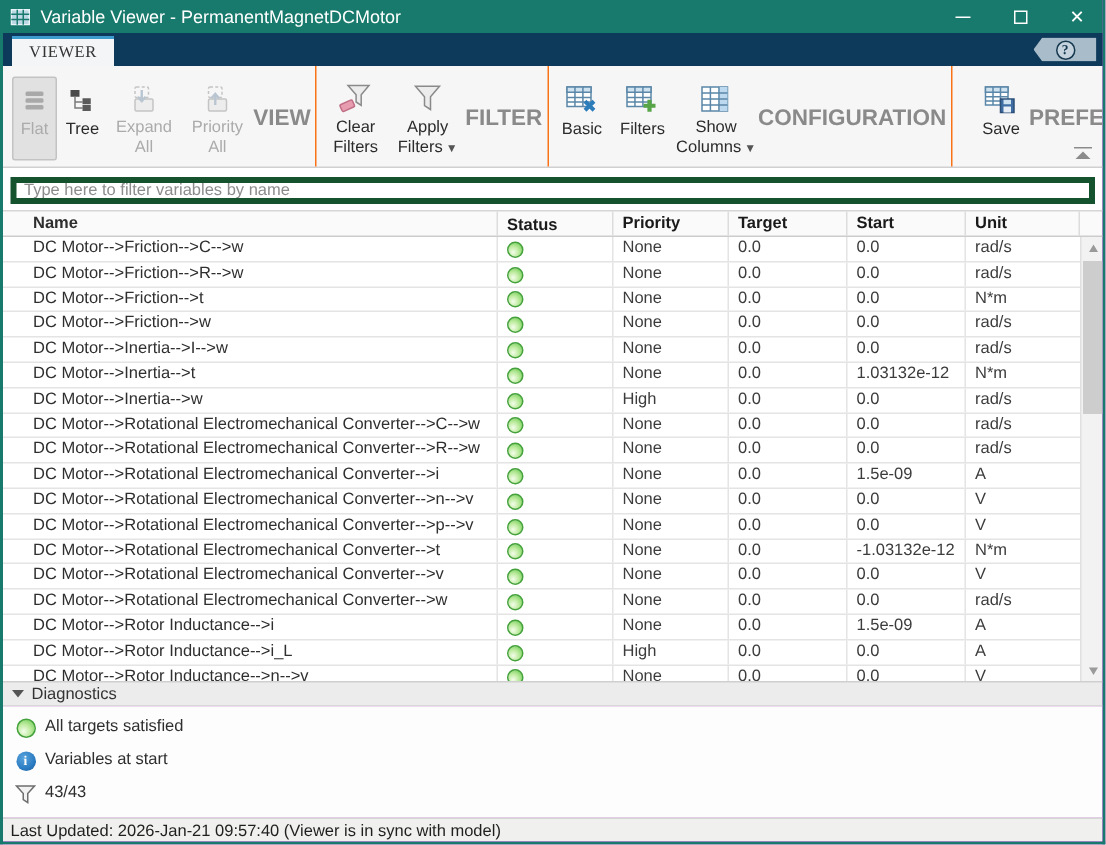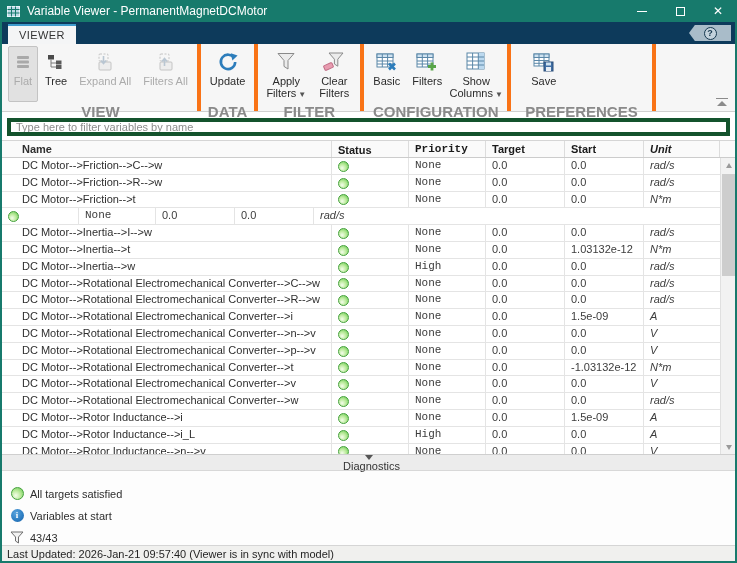--- a/index.html
+++ b/index.html
@@ -22,21 +22,21 @@
   .titlebar .title { font-size: 12px; color: #ffffff; }
   .win-controls { margin-left: auto; display: flex; height: 100%; }
   .win-btn { width: 38px; height: 100%; display: flex; align-items: center; justify-content: center; color: #fff; font-size: 11px; cursor: default; }
   .min-glyph { display:block; width: 10px; height: 1px; background: #fff; }
   .max-glyph { display:block; width: 9px; height: 9px; border: 1px solid #fff; }
   .close-glyph { font-size: 12px; line-height: 1; }
 
   
   .tabstrip {
     height: 22px; margin: 0 -2px; background: #0d3a5b;
-    display: flex; align-items: flex-end; position: relative;
+    display: flex; align-items: flex-end; position: relative; font-family: Liberation Serif, serif;
   }
   .tab {
     margin-left: 8px; height: 20px; width: 68px;
     background: #f4f5f6; border-top: 2px solid #3e9bcd;
     display: flex; align-items: center; justify-content: center;
     font-size: 11px; color: #333; letter-spacing: 0.4px;
   }
   .help-pill {
     position: absolute; right: 6px; top: 3px; width: 42px; height: 16px;
     background: #a9bcc9; clip-path: polygon(14% 0, 100% 0, 100% 100%, 14% 100%, 0 50%);
@@ -46,21 +46,21 @@
     width: 13px; height: 13px; border-radius: 50%; border: 1.5px solid #16384f;
     color: #16384f; font-size: 9px; font-weight: bold;
     display: flex; align-items: center; justify-content: center; background: #c3d2dc;
   }
 
   
   .toolstrip {
     height: 68px; background: #f6f6f6; border-bottom: 1px solid #d0d0d0;
     display: flex; align-items: stretch; padding-left: 2px; position: relative;
   }
-  .tgroup { display: flex; flex-direction: column; border-right: 4px solid #f97316; padding: 2px 3px 0 3px; }
+  .tgroup { display: flex; flex-direction: row; border-right: 1px solid #f97316; padding: 2px 3px 0 3px; align-items: center; }
   .tgroup:last-of-type { border-right: none; }
   .tgroup .btn-row { display: flex; flex: 1; align-items: flex-start; }
   .tgroup .group-label { text-align: center; font-size: 15px; color: #8a8a8a; padding: 1px 0 2px 0; font-weight: bold; }
   .tbtn {
     display: flex; flex-direction: column; align-items: center;
     padding: 3px 4px 1px 4px; margin: 0 1px; border: 1px solid transparent; border-radius: 2px;
     font-size: 11px; color: #2b2b2b; line-height: 1.15; text-align: center; cursor: default;
     min-width: 30px; height: 56px;
   }
   .tbtn .icn { height: 24px; display: flex; align-items: center; justify-content: center; margin-bottom: 1px; }
@@ -82,48 +82,48 @@
   
   .table-area { width: 733px; }
   .thead { display: flex; height: 18px; background: #fafafa; border-top: 1px solid #d5d5d5; border-bottom: 1px solid #cccccc; }
   .th { font-size: 11px; font-weight: bold; color: #1a1a1a; padding: 2px 0 0 6px; border-right: 1px solid #dcdcdc; overflow: hidden; white-space: nowrap; }
   .tbody-wrap { display: flex; }
   .tbody { width: 718px; height: 296px; overflow: hidden; background: #fff; }
   .trow { display: flex; height: 16.8px; border-bottom: 1px solid #e4e4e4; }
   .cell { font-size: 11px; color: #3c3c3c; padding: 1px 0 0 6px; border-right: 1px solid #e4e4e4; overflow: hidden; white-space: nowrap; }
   .c-name   { width: 330px; padding-left: 20px; color: #2f2f2f; }
   .c-status { width: 77px; display: flex; align-items: center; }
-  .c-priority { width: 77px; font-family: Liberation Mono, monospace; }
+  .c-priority { width: 77px; }
   .c-target { width: 79px; }
   .c-start  { width: 79px; }
-  .c-unit   { width: 76px; border-right: none; font-style: italic; }
+  .c-unit   { width: 76px; border-right: none; }
   .th.c-unit { border-right: 1px solid #dcdcdc; }
   .th.c-fill { width: 15px; border-right: none; padding: 0; }
   .status-dot {
     width: 11px; height: 11px; border-radius: 50%;
     border: 1px solid #44a13c;
     background: radial-gradient(circle at 35% 68%, #f4fdeb 0%, #bdeb9e 45%, #62c74d 100%);
   }
 
   
   .vscroll { width: 15px; height: 296px; background: #f2f2f2; border-left: 1px solid #e0e0e0; position: relative; }
   .vs-arrow { position: absolute; left: 0; width: 15px; height: 14px; display: flex; align-items: center; justify-content: center; }
   .vs-up { top: 0; } .vs-down { bottom: 0; }
   .tri-up { width: 0; height: 0; border-left: 3.5px solid transparent; border-right: 3.5px solid transparent; border-bottom: 5px solid #9a9a9a; }
   .tri-down { width: 0; height: 0; border-left: 3.5px solid transparent; border-right: 3.5px solid transparent; border-top: 5px solid #9a9a9a; }
   .vs-thumb { position: absolute; left: 1px; top: 16px; width: 13px; height: 102px; background: #cdcdcd; }
 
   
   .diag-header {
     height: 17px; background: #ececec; border-top: 1px solid #cfcfcf; border-bottom: 1px solid #d8d8d8;
-    display: flex; align-items: center; font-size: 11px; color: #333; padding-left: 6px; cursor: default; flex-direction: column;
+    display: flex; align-items: center; font-size: 11px; color: #333; padding-left: 6px; cursor: default;
   }
   .diag-tri { width: 0; height: 0; border-left: 4px solid transparent; border-right: 4px solid transparent; border-top: 5px solid #555; margin-right: 5px; }
   .diag-body { height: 74px; background: #fdfdfd; padding: 7px 0 0 8px; }
-  .diag-item { display: flex; align-items: flex-end; height: 22px; font-size: 11px; color: #2e2e2e; }
+  .diag-item { display: flex; align-items: flex-start; height: 22px; font-size: 11px; color: #2e2e2e; }
   .diag-item .d-icn { width: 14px; height: 14px; margin-right: 6px; display: flex; align-items: center; justify-content: center; }
   .d-green { width: 13px; height: 13px; border-radius: 50%; border: 1px solid #44a13c;
     background: radial-gradient(circle at 35% 68%, #f4fdeb 0%, #bdeb9e 45%, #62c74d 100%); }
   .d-info { width: 13px; height: 13px; border-radius: 50%; background: radial-gradient(circle at 38% 32%, #5aa4dd 0%, #2b7cc2 60%, #1b5e9e 100%);
     color: #fff; font-size: 9px; font-weight: bold; font-family: "Liberation Serif", serif;
     display: flex; align-items: center; justify-content: center; }
 
   
   .statusbar {
     height: 16px; background: #f0f0ee; border-top: 1px solid #d5d5d5;
@@ -206,59 +206,45 @@
           <span>Expand All</span>
         </div>
         <div class="tbtn disabled">
           <span class="icn">
             <svg width="16" height="18" viewBox="0 0 16 18">
               <rect x="2" y="1" width="9" height="7" rx="1" fill="none" stroke="#c4c4c4" stroke-dasharray="2 1.5"></rect>
               <rect x="2" y="9" width="12" height="8" rx="1" fill="#ededed" stroke="#c4c4c4"></rect>
               <path d="M6.5 13 v-7 M4 8.5 l2.5 -3 2.5 3" fill="none" stroke="#b9c6d2" stroke-width="1.6"></path>
             </svg>
           </span>
-          <span>Filters All</span>
+          <span>Priority All</span>
         </div>
       </div>
       <div class="group-label">VIEW</div>
     </div>
 
+
     <div class="tgroup">
       <div class="btn-row">
-        <div class="tbtn">
-          <span class="icn">
-            <svg width="22" height="22" viewBox="0 0 22 22">
-              <path d="M17.2 7.2 A7.2 7.2 0 1 0 18.2 11" fill="none" stroke="#2d7dbb" stroke-width="2.6"></path>
-              <polygon points="13.8,2.2 20.6,4.4 15.4,9.4" fill="#2d7dbb"></polygon>
-            </svg>
-          </span>
-          <span>Update</span>
-        </div>
-      </div>
-      <div class="group-label">DATA</div>
-    </div>
-
-    <div class="tgroup">
-      <div class="btn-row">
-        <div class="tbtn" style="width:48px">
-          <span class="icn">
-            <svg width="20" height="20" viewBox="0 0 20 20">
-              <path d="M2 1.5 h16 l-6 7 v8.5 l-4 -2.6 v-5.9 z" fill="#ececec" stroke="#8a8a8a"></path>
-            </svg>
-          </span>
-          <span><span>Apply Filters</span><span class="caret">▼</span></span>
-        </div>
         <div class="tbtn" style="width:44px">
           <span class="icn">
             <svg width="22" height="20" viewBox="0 0 22 20">
               <path d="M6 1 h14 l-5.2 6.2 v7 l-3.4 -2.2 v-4.8 z" fill="#ececec" stroke="#8a8a8a"></path>
               <rect x="1" y="12" width="9" height="5" rx="1" transform="rotate(-24 5.5 14.5)" fill="#e89cb0" stroke="#c06e86"></rect>
             </svg>
           </span>
           <span>Clear Filters</span>
+        </div>
+        <div class="tbtn" style="width:48px">
+          <span class="icn">
+            <svg width="20" height="20" viewBox="0 0 20 20">
+              <path d="M2 1.5 h16 l-6 7 v8.5 l-4 -2.6 v-5.9 z" fill="#ececec" stroke="#8a8a8a"></path>
+            </svg>
+          </span>
+          <span><span>Apply Filters</span><span class="caret">▼</span></span>
         </div>
       </div>
       <div class="group-label">FILTER</div>
     </div>
 
     <div class="tgroup">
       <div class="btn-row">
         <div class="tbtn">
           <span class="icn">
             <svg width="22" height="19" viewBox="0 0 22 19">
@@ -360,20 +346,21 @@
             <div class="cell c-name">DC Motor--&gt;Friction--&gt;t</div>
             <div class="cell c-status">
               <span class="status-dot"></span>
             </div>
             <div class="cell c-priority">None</div>
             <div class="cell c-target">0.0</div>
             <div class="cell c-start">0.0</div>
             <div class="cell c-unit">N*m</div>
           </div>
           <div class="trow">
+            <div class="cell c-name">DC Motor--&gt;Friction--&gt;w</div>
             <div class="cell c-status">
               <span class="status-dot"></span>
             </div>
             <div class="cell c-priority">None</div>
             <div class="cell c-target">0.0</div>
             <div class="cell c-start">0.0</div>
             <div class="cell c-unit">rad/s</div>
           </div>
           <div class="trow">
             <div class="cell c-name">DC Motor--&gt;Inertia--&gt;I--&gt;w</div>

